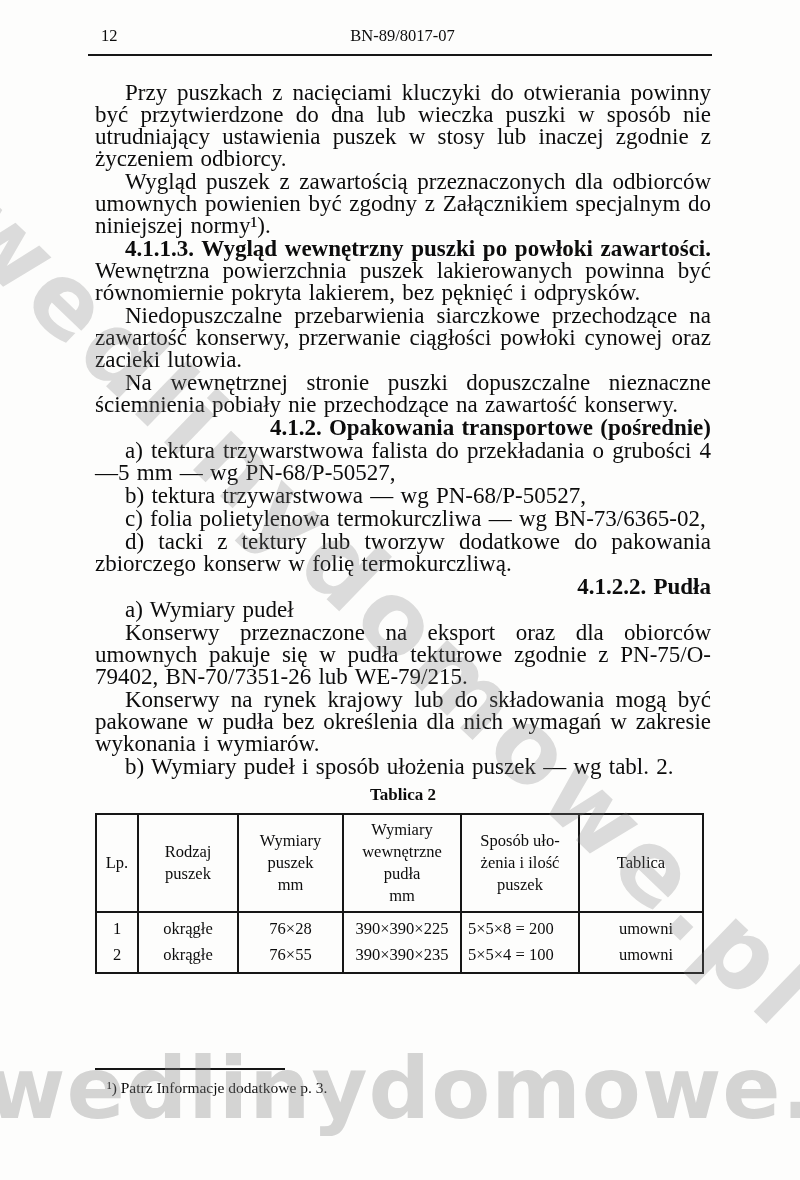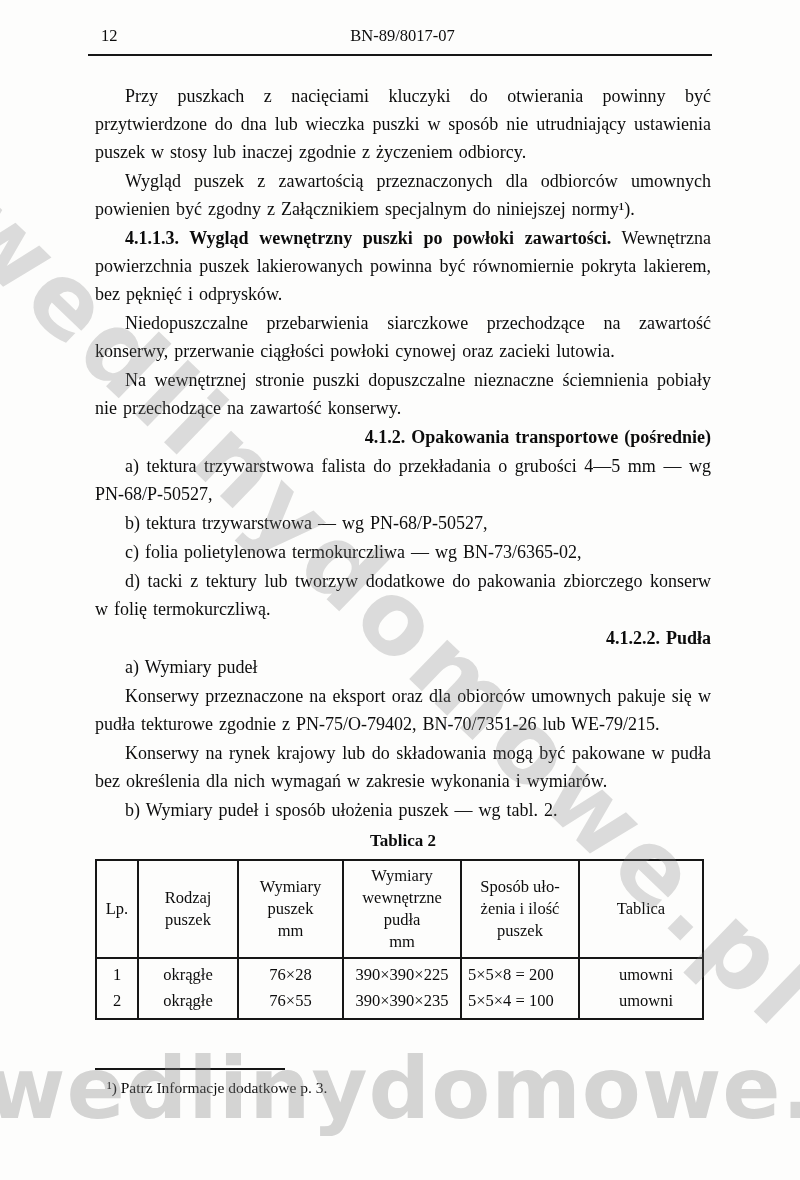--- a/index.html
+++ b/index.html
@@ -29,22 +29,22 @@
     border-top: 2px solid #161616;
   }
   
   .content {
     position: absolute;
     top: 82px; left: 95px;
     width: 616px;
     z-index: 1;
   }
   p.para {
-    font-size: 18px;
-    line-height: 28px;
+    font-size: 23px;
+    line-height: 22px;
     text-align: justify;
     text-indent: 30px;
     margin-bottom: 1px;
     word-spacing: 1.5px;
   }
   p.para.bold { font-weight: bold; text-align: right; }
   p.para b { font-weight: bold; }
   
   .table-caption {
     text-align: center;

